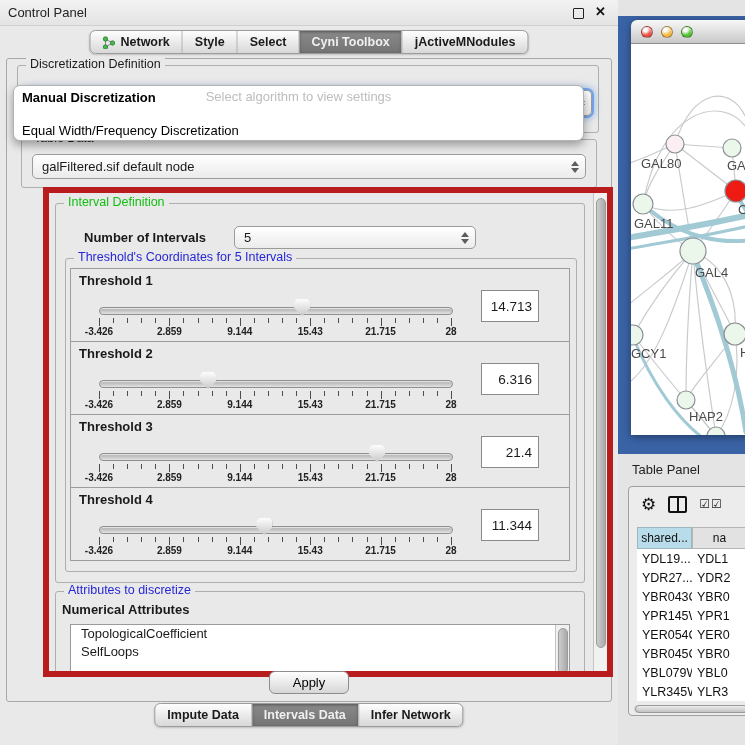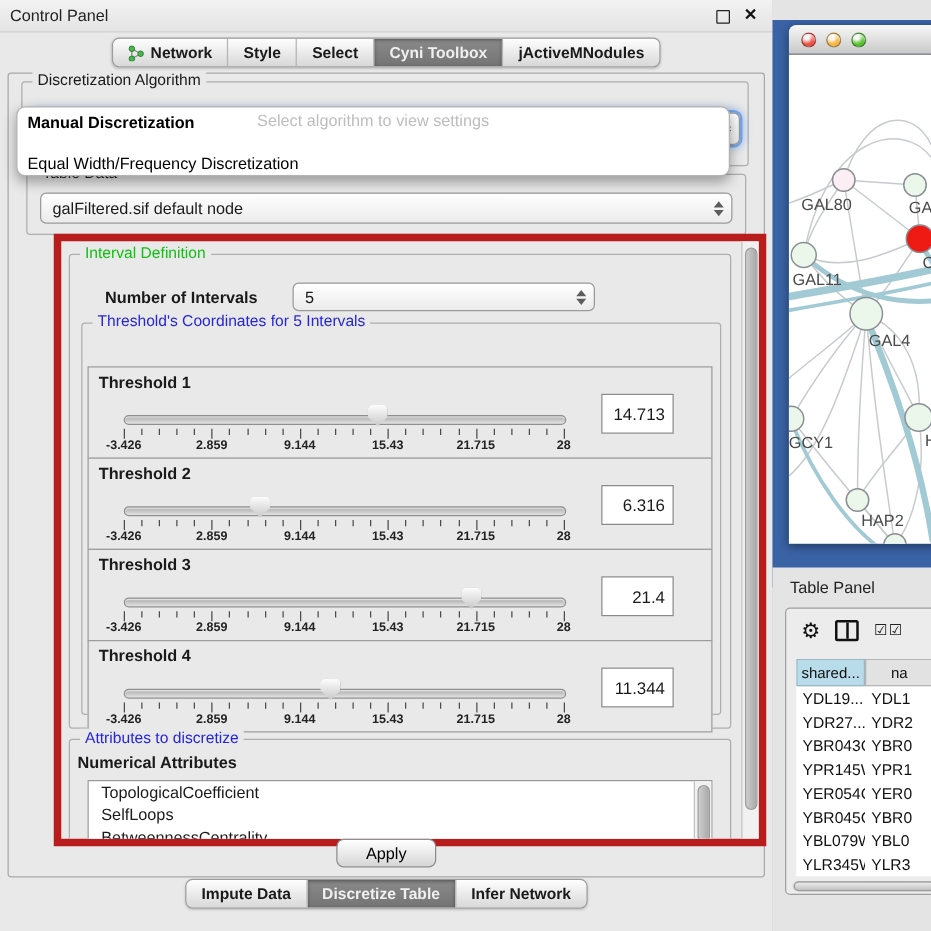--- a/index.html
+++ b/index.html
@@ -41,21 +41,21 @@
   .popup .hint{text-align:center;color:#bdbdbd;font-size:13px;margin-top:3px;}
   .popup .opt{position:absolute;left:8px;font-size:13px;color:#000;}
   .popup .opt.b{font-weight:bold;}
   
   .scrollpane{position:absolute;left:36px;top:128px;width:558px;height:478px;border:6px solid #b91c1c;
               background:#e9e9e9;overflow:hidden;}
   .vsb{position:absolute;top:0;right:0;width:13px;height:100%;background:#f1f1f1;border-left:1px solid #c4c4c4;}
   .vthumb{position:absolute;left:2px;width:8px;background:linear-gradient(90deg,#cdcdcd,#a9a9a9);
           border:1px solid #9a9a9a;border-radius:5px;}
   
-  .tpanel{position:relative;width:500px;height:74px;border:1px solid #9d9d9d;background:#e9e9e9;box-sizing:border-box;margin-top:25px;}
+  .tpanel{position:relative;width:500px;height:74px;border:1px solid #9d9d9d;background:#e9e9e9;box-sizing:border-box;}
   .tpanel + .tpanel{margin-top:-1px;}
   .tpanel .ttl{position:absolute;left:8px;top:4px;font-weight:bold;font-size:13px;}
   .track{position:absolute;left:28px;top:38px;width:352px;height:6px;border:1px solid #8f8f8f;border-radius:4px;
          background:linear-gradient(#a9a9a9,#e3e3e3);box-shadow:inset 0 1px 1px rgba(255,255,255,.7);}
   .thumb{position:absolute;top:30px;width:16px;height:17px;background:linear-gradient(#fdfdfd,#c9c9c9);
          clip-path:polygon(18% 0,82% 0,100% 18%,100% 55%,50% 100%,0 55%,0 18%);
          filter:drop-shadow(0 0 1px #6f6f6f);}
   .ticks{position:absolute;left:28px;top:48px;width:352px;height:9px;}
   .tick{position:absolute;top:1px;width:1px;background:#4c4c4c;}
   .tlabels{position:absolute;left:28px;top:57px;width:352px;height:12px;font-size:10px;font-weight:bold;color:#222;}
@@ -136,21 +136,21 @@
           <span>Cyni Toolbox</span>
         </div>
         <div class="tab">
           <span>jActiveMNodules</span>
         </div>
       </div>
 
     <div class="main-panel">
 
       <div class="grp" style="left:10px;top:6px;width:580px;height:66px;">
-        <span class="legend">Discretization Algorithm</span>
+        <span class="legend">Discretization Definition</span>
         <div class="combo focus" style="left:8px;top:24px;width:566px;height:26px;">
           <span class="stepper">
               <span class="arr-up"></span>
               <span class="arr-dn"></span>
             </span>
         </div>
       </div>
 
       <div class="popup">
         <div class="hint">Select algorithm to view settings</div>
@@ -360,42 +360,41 @@
           </div>
         </div>
 
         <div class="grp" style="left:6px;top:398px;width:528px;height:96px;">
           <span class="legend blue">Attributes to discretize</span>
           <span style="position:absolute;left:6px;top:10px;font-weight:bold;font-size:13px;">Numerical Attributes</span>
           <div class="attr-list">
             <div id="attr-items">
                 <div class="attr-item">TopologicalCoefficient</div>
                 <div class="attr-item">SelfLoops</div>
-                <div class="attr-item">BetweennessCentrality</div>
               </div>
             <div class="vsb" style="height:100%;">
               <div class="vthumb" style="top:3px;height:44px;"></div>
             </div>
           </div>
         </div>
 
         <div class="vsb">
           <div class="vthumb" style="top:5px;height:448px;"></div>
         </div>
       </div>
 
       <button class="btn" style="position:absolute;left:262px;top:612px;width:80px;height:23px;">Apply</button>
     </div>
 
     <div class="seg" id="tabs-bottom">
         <div class="tab">
           <span>Impute Data</span>
         </div>
         <div class="tab active">
-          <span>Discretize Table</span>
+          <span>Intervals Data</span>
         </div>
         <div class="tab">
           <span>Infer Network</span>
         </div>
       </div>
   </div>
 
   <div class="rightcol">
 
     <div class="netframe">

